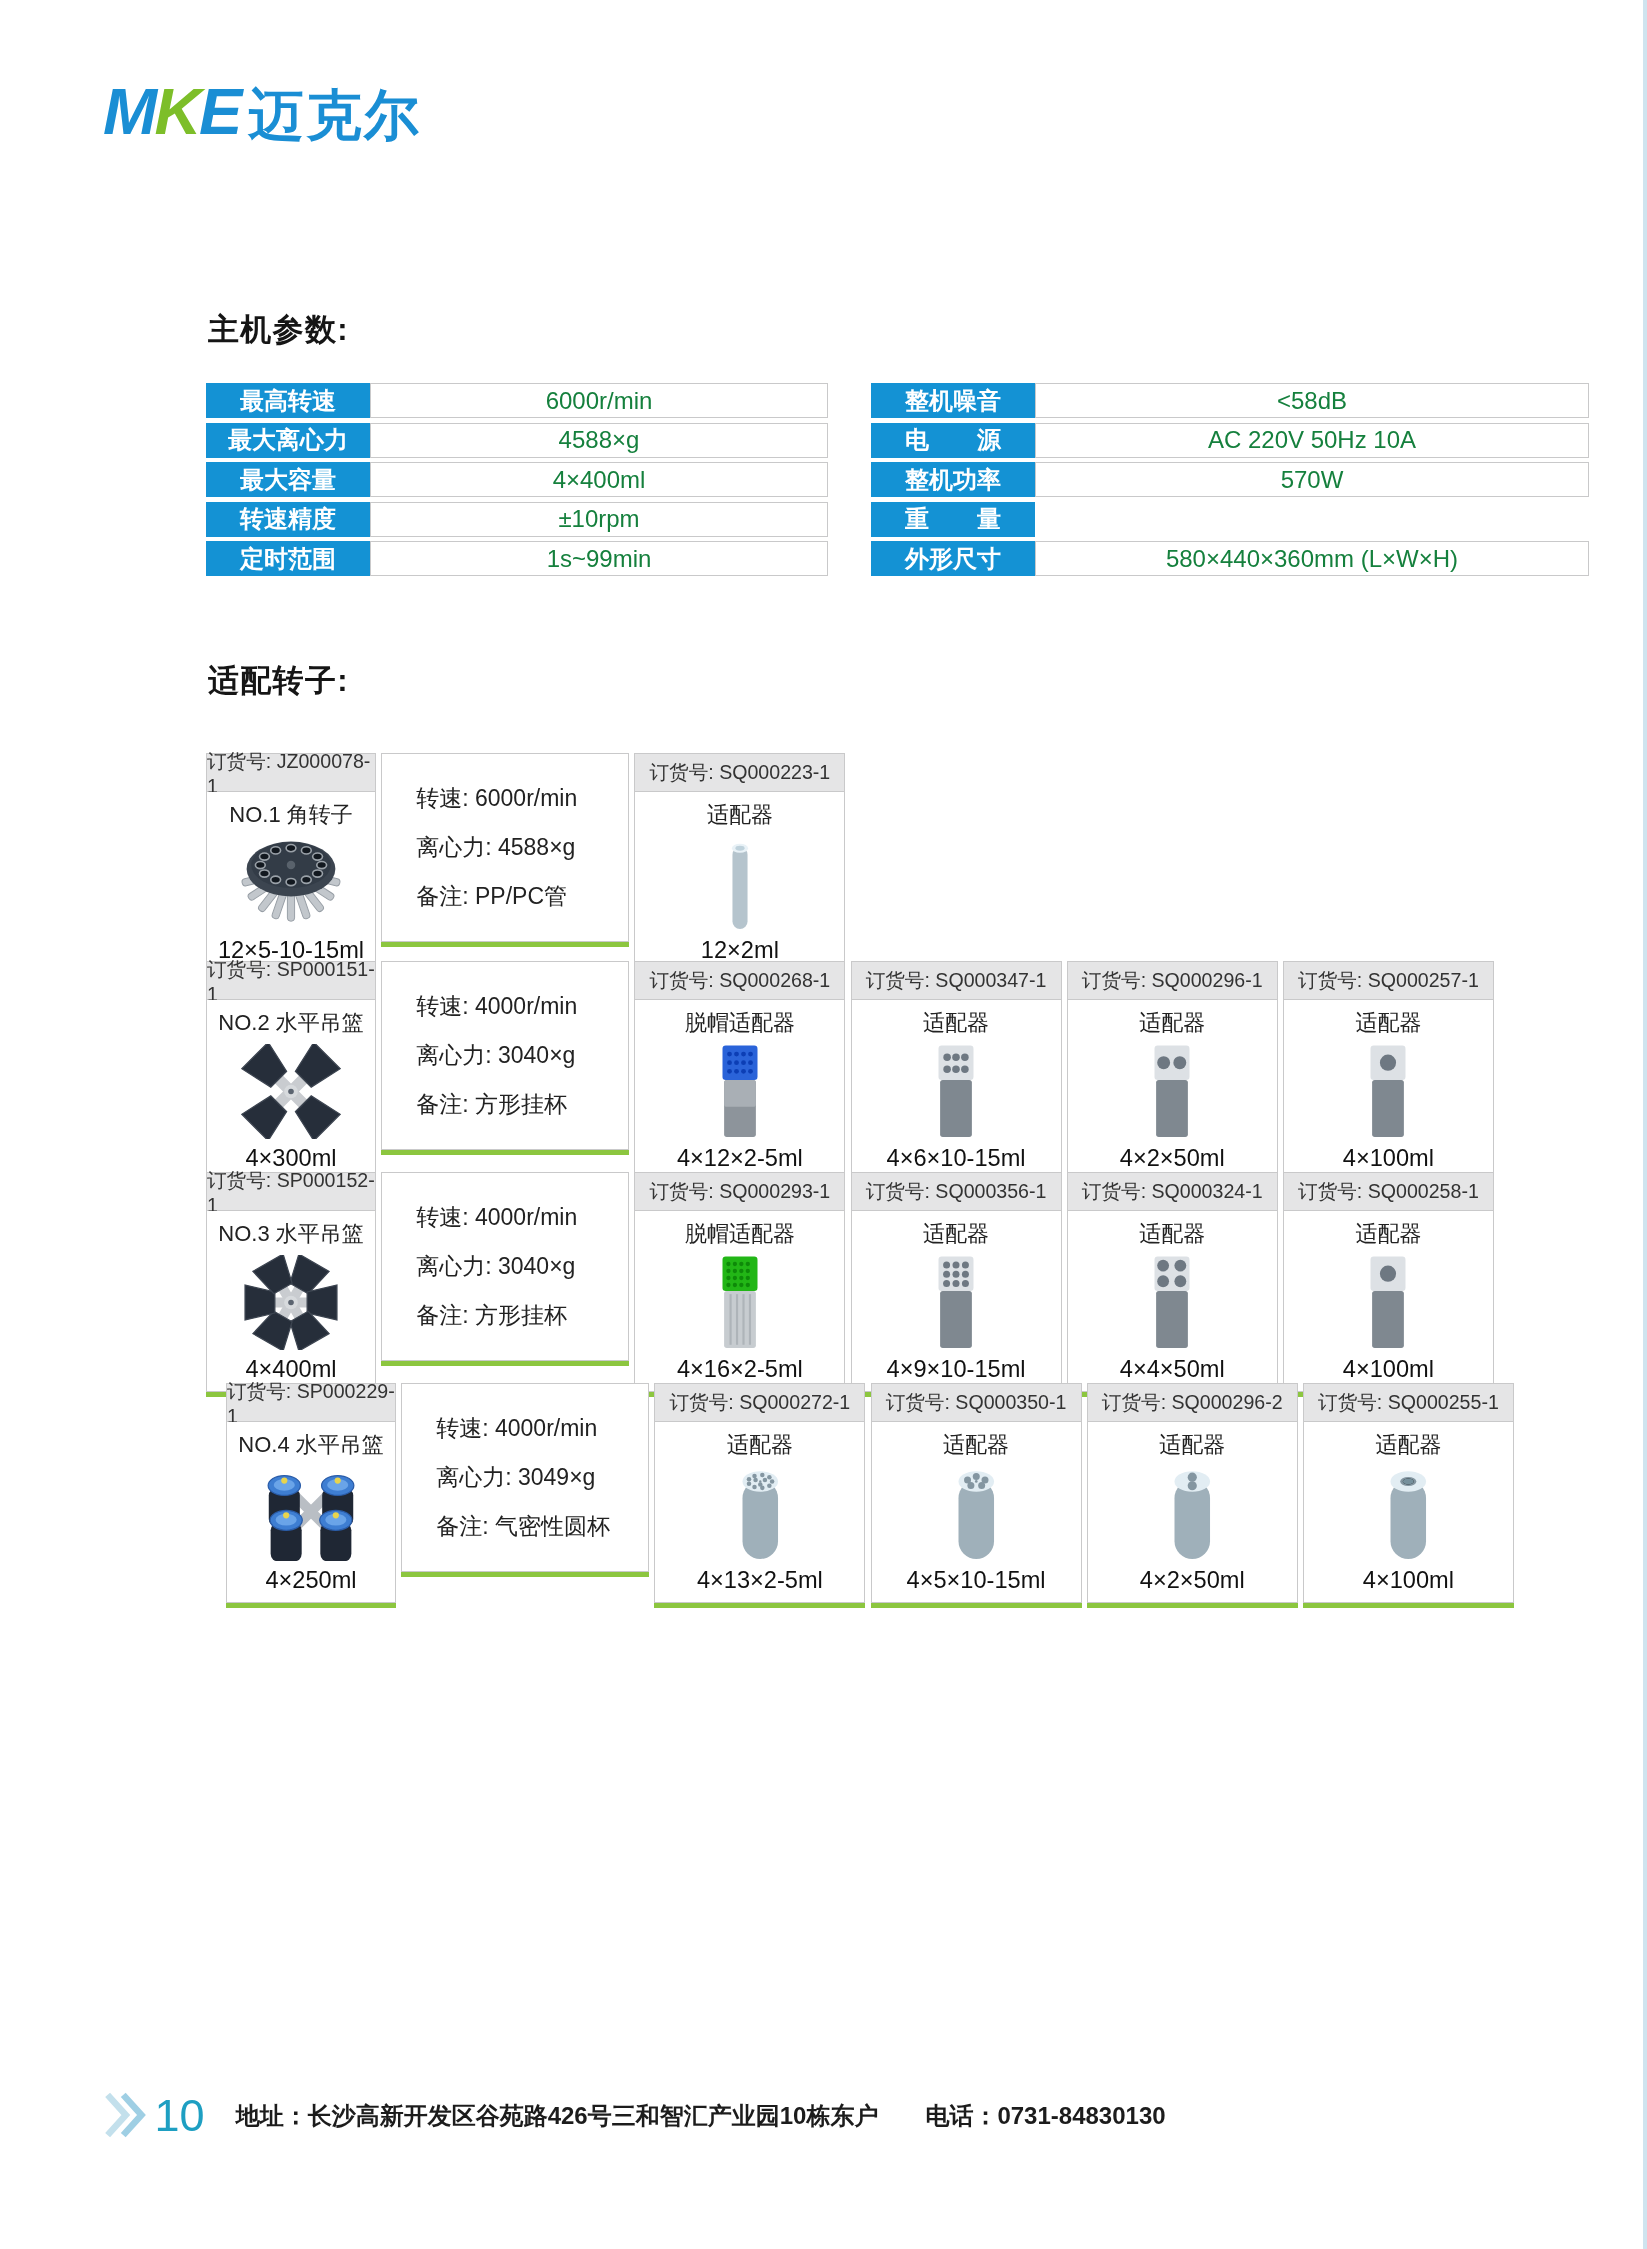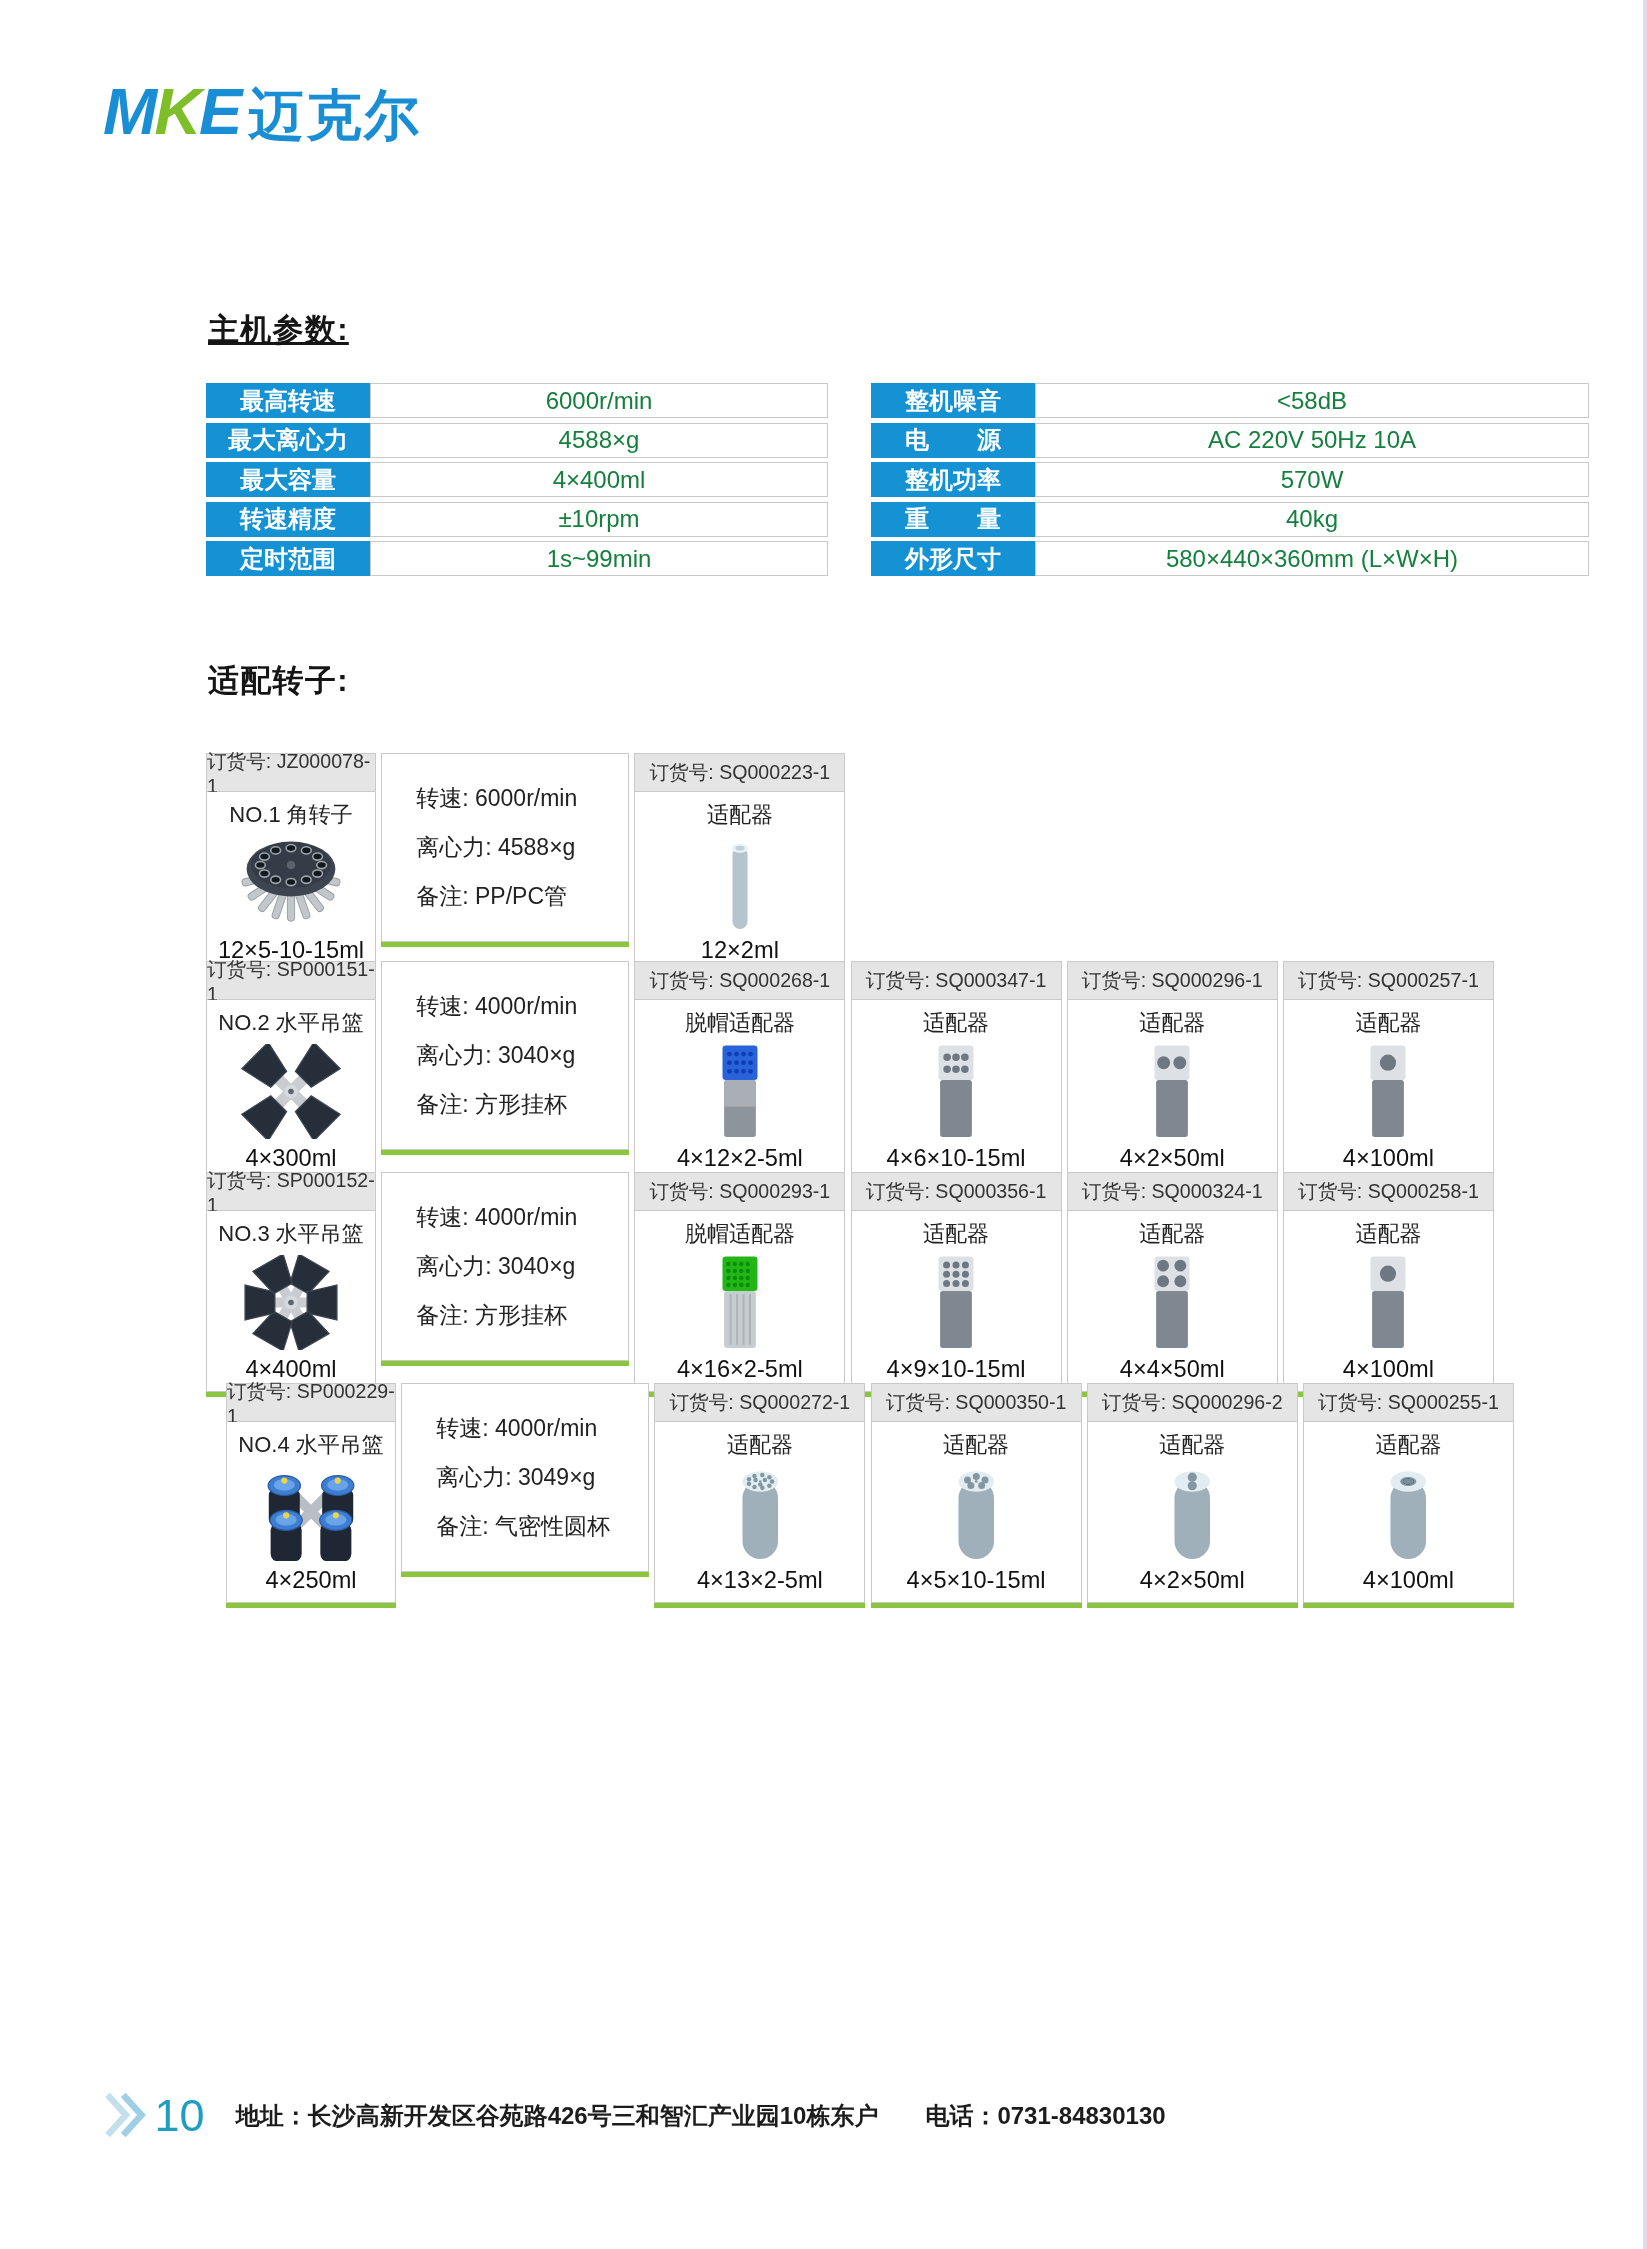--- a/index.html
+++ b/index.html
@@ -8,21 +8,21 @@
   .edge-strip{position:absolute;top:0;right:0;width:4.6px;height:100%;background:#cfe4ef;}
 
   
   .logo{position:absolute;left:103px;top:79px;display:flex;align-items:baseline;line-height:1;}
   .logo .lat{font-size:65px;font-weight:900;font-style:italic;letter-spacing:-2.6px;}
   .logo .m,.logo .e{color:#1a8ed4;}
   .logo .k{color:#7dbe29;}
   .logo .cn{font-size:55px;font-weight:900;color:#1a8ed4;margin-left:9.2px;letter-spacing:2.6px;}
 
   .sec-title{position:absolute;left:208px;margin:0;font-size:31px;font-weight:900;color:#151515;letter-spacing:1.3px;}
-  .t-params{top:309px;text-decoration:underline;}
+  .t-params{top:309px;}
   .t-rotors{top:660px;}
 
   
   .ptable{position:absolute;top:383px;display:flex;flex-direction:column;gap:4.6px;}
   .ptable.left{left:206px;width:622px;}
   .ptable.right{left:871px;width:718px;}
   .prow{display:flex;height:35px;}
   .plabel{width:164px;background:#1492d4;color:#fff;font-weight:bold;font-size:24px;
           display:flex;align-items:center;justify-content:center;white-space:pre;}
   .pvalue{flex:1;background:#fff;border:1.3px solid #c9c9ca;box-sizing:border-box;
@@ -97,21 +97,20 @@
     <div class="prow">
       <div class="plabel">电　　源</div>
       <div class="pvalue">AC 220V 50Hz 10A</div>
     </div>
     <div class="prow">
       <div class="plabel">整机功率</div>
       <div class="pvalue">570W</div>
     </div>
     <div class="prow">
       <div class="plabel">重　　量</div>
-      <div class="pvalue">40kg</div>
     </div>
     <div class="prow">
       <div class="plabel">外形尺寸</div>
       <div class="pvalue">580×440×360mm (L×W×H)</div>
     </div>
   </div>
 
   <h2 class="sec-title t-rotors">适配转子:</h2>
 
   <div class="rotor-row row1">

